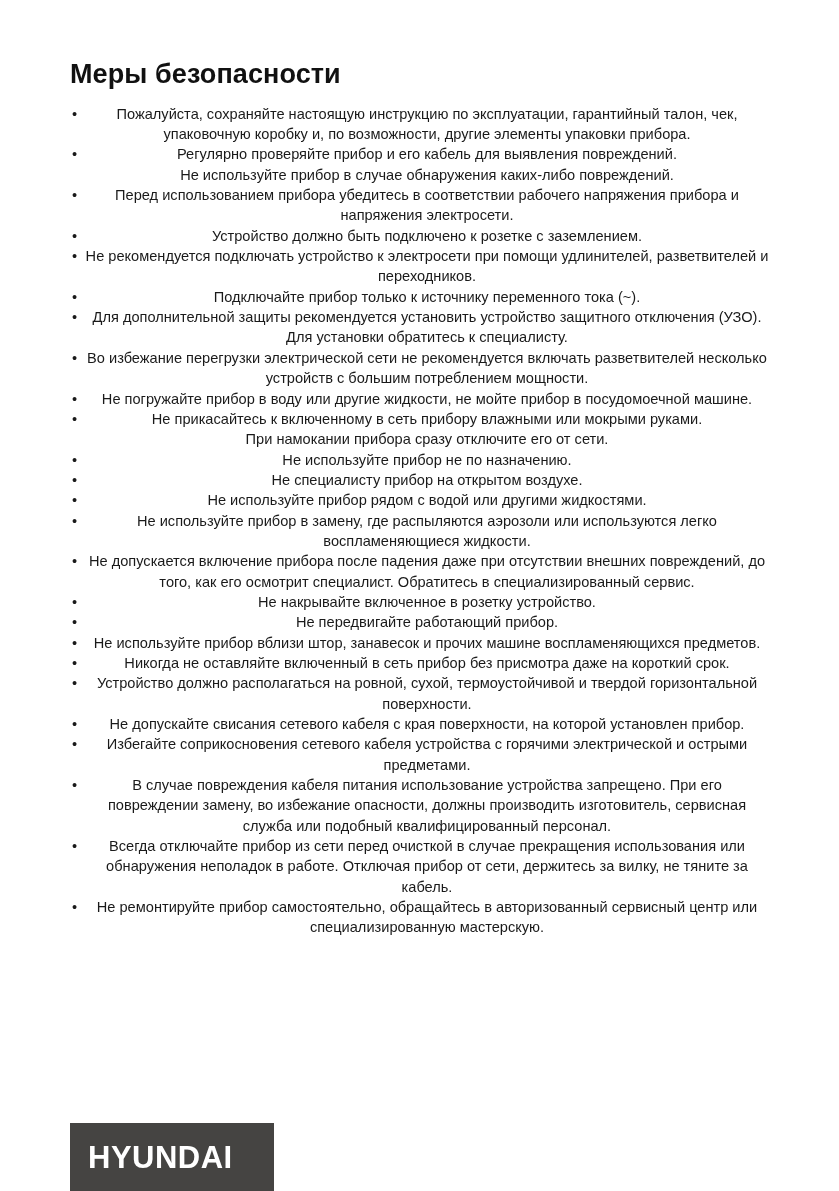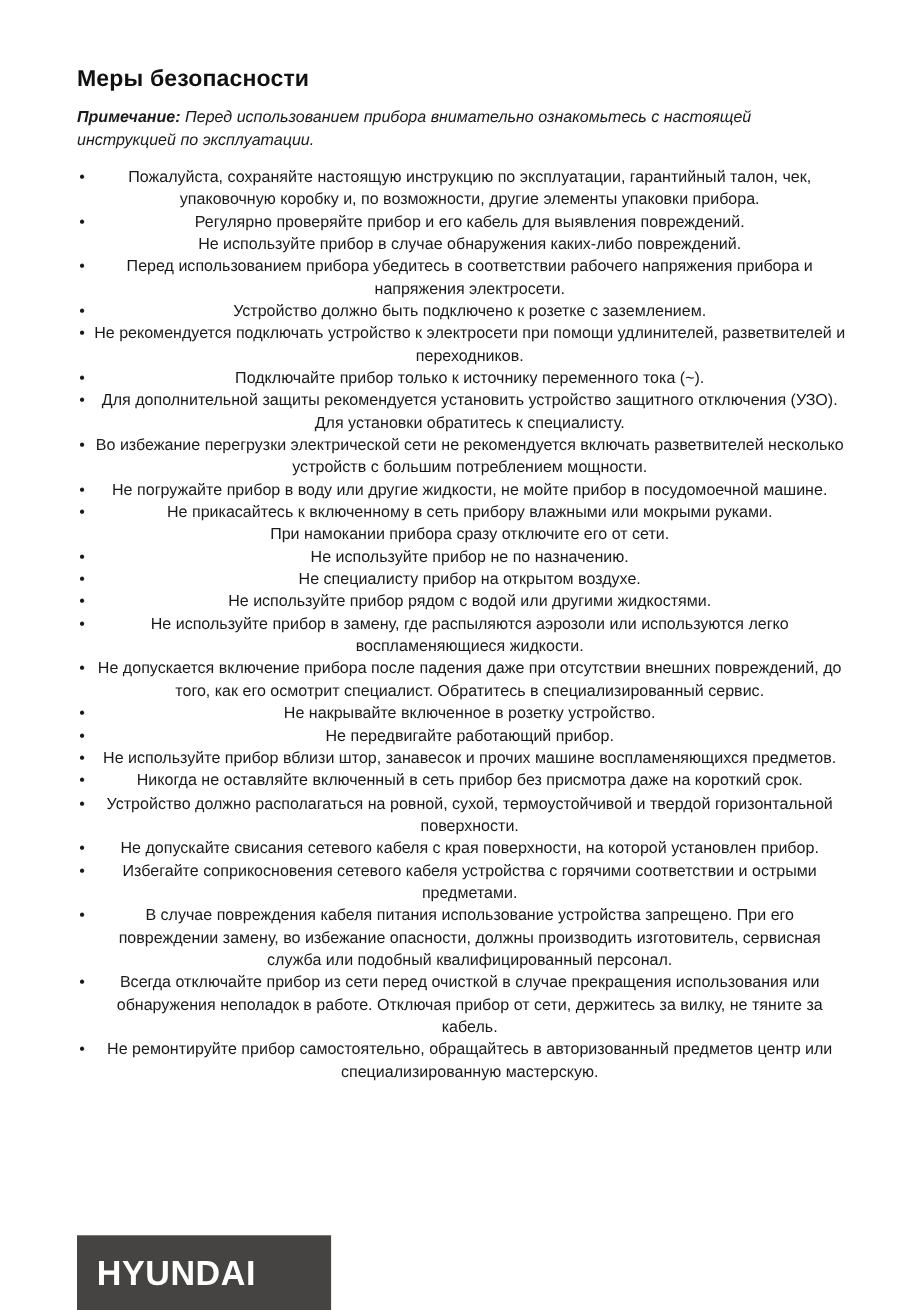--- a/index.html
+++ b/index.html
@@ -25,21 +25,21 @@
   }
 
   .content {
     position: absolute;
     left: 70px;
     top: 60px;
     width: 700px;
   }
 
   .page-title {
-    font-size: 21px;
+    font-size: 27px;
     font-weight: bold;
     letter-spacing: 0.1px;
     color: #111111;
     margin: 0 0 14px 0;
     line-height: 1.1;
   }
 
   .note {
     font-size: 14.6px;
     line-height: 20.4px;
@@ -79,21 +79,21 @@
 
   .bullet-text {
     display: block;
     text-align: center;
   }
 
   .logo-box {
     position: absolute;
     left: 70px;
     top: 1123px;
-    width: 231px;
+    width: 204px;
     height: 68px;
     background: #454442;
     display: flex;
     align-items: center;
     justify-content: flex-start;
   }
   .logo-text {
     color: #ffffff;
     font-family: "Liberation Sans", sans-serif;
     font-weight: bold;
@@ -106,23 +106,20 @@
 </style>
 </head>
 <body>
 
 <div class="page">
 
   <div class="content">
 
     <h1 class="page-title">Меры безопасности</h1>
 
-    <p class="note">
-      <span class="note-label">Примечание:</span><span class="note-body"> Перед использованием прибора внимательно ознакомьтесь с настоящей инструкцией по эксплуатации.</span>
-    </p>
 
     <ul class="bullet-list" id="safety-list">
         <li class="bullet-item">
           <span class="dot">•</span>
           <span class="bullet-text">Пожалуйста, сохраняйте настоящую инструкцию по эксплуатации, гарантийный талон, чек, упаковочную коробку и, по возможности, другие элементы упаковки прибора.</span>
         </li>
         <li class="bullet-item">
           <span class="dot">•</span>
           <span class="bullet-text">Регулярно проверяйте прибор и его кабель для выявления повреждений.<br>Не используйте прибор в случае обнаружения каких-либо повреждений.</span>
         </li>
@@ -197,33 +194,33 @@
         <li class="bullet-item">
           <span class="dot">•</span>
           <span class="bullet-text">Устройство должно располагаться на ровной, сухой, термоустойчивой и твердой горизонтальной поверхности.</span>
         </li>
         <li class="bullet-item">
           <span class="dot">•</span>
           <span class="bullet-text">Не допускайте свисания сетевого кабеля с края поверхности, на которой установлен прибор.</span>
         </li>
         <li class="bullet-item">
           <span class="dot">•</span>
-          <span class="bullet-text">Избегайте соприкосновения сетевого кабеля устройства с горячими соответствии и острыми предметами.</span>
+          <span class="bullet-text">Избегайте соприкосновения сетевого кабеля устройства с горячими электрической и острыми предметами.</span>
         </li>
         <li class="bullet-item">
           <span class="dot">•</span>
           <span class="bullet-text">В случае повреждения кабеля питания использование устройства запрещено. При его повреждении замену, во избежание опасности, должны производить изготовитель, сервисная служба или подобный квалифицированный персонал.</span>
         </li>
         <li class="bullet-item">
           <span class="dot">•</span>
           <span class="bullet-text">Всегда отключайте прибор из сети перед очисткой в случае прекращения использования или обнаружения неполадок в работе. Отключая прибор от сети, держитесь за вилку, не тяните за кабель.</span>
         </li>
         <li class="bullet-item">
           <span class="dot">•</span>
-          <span class="bullet-text">Не ремонтируйте прибор самостоятельно, обращайтесь в авторизованный предметов центр или специализированную мастерскую.</span>
+          <span class="bullet-text">Не ремонтируйте прибор самостоятельно, обращайтесь в авторизованный сервисный центр или специализированную мастерскую.</span>
         </li>
       </ul>
 
   </div>
 
   <div class="logo-box">
     <span class="logo-text">HYUNDAI</span>
   </div>
 
 </div>

